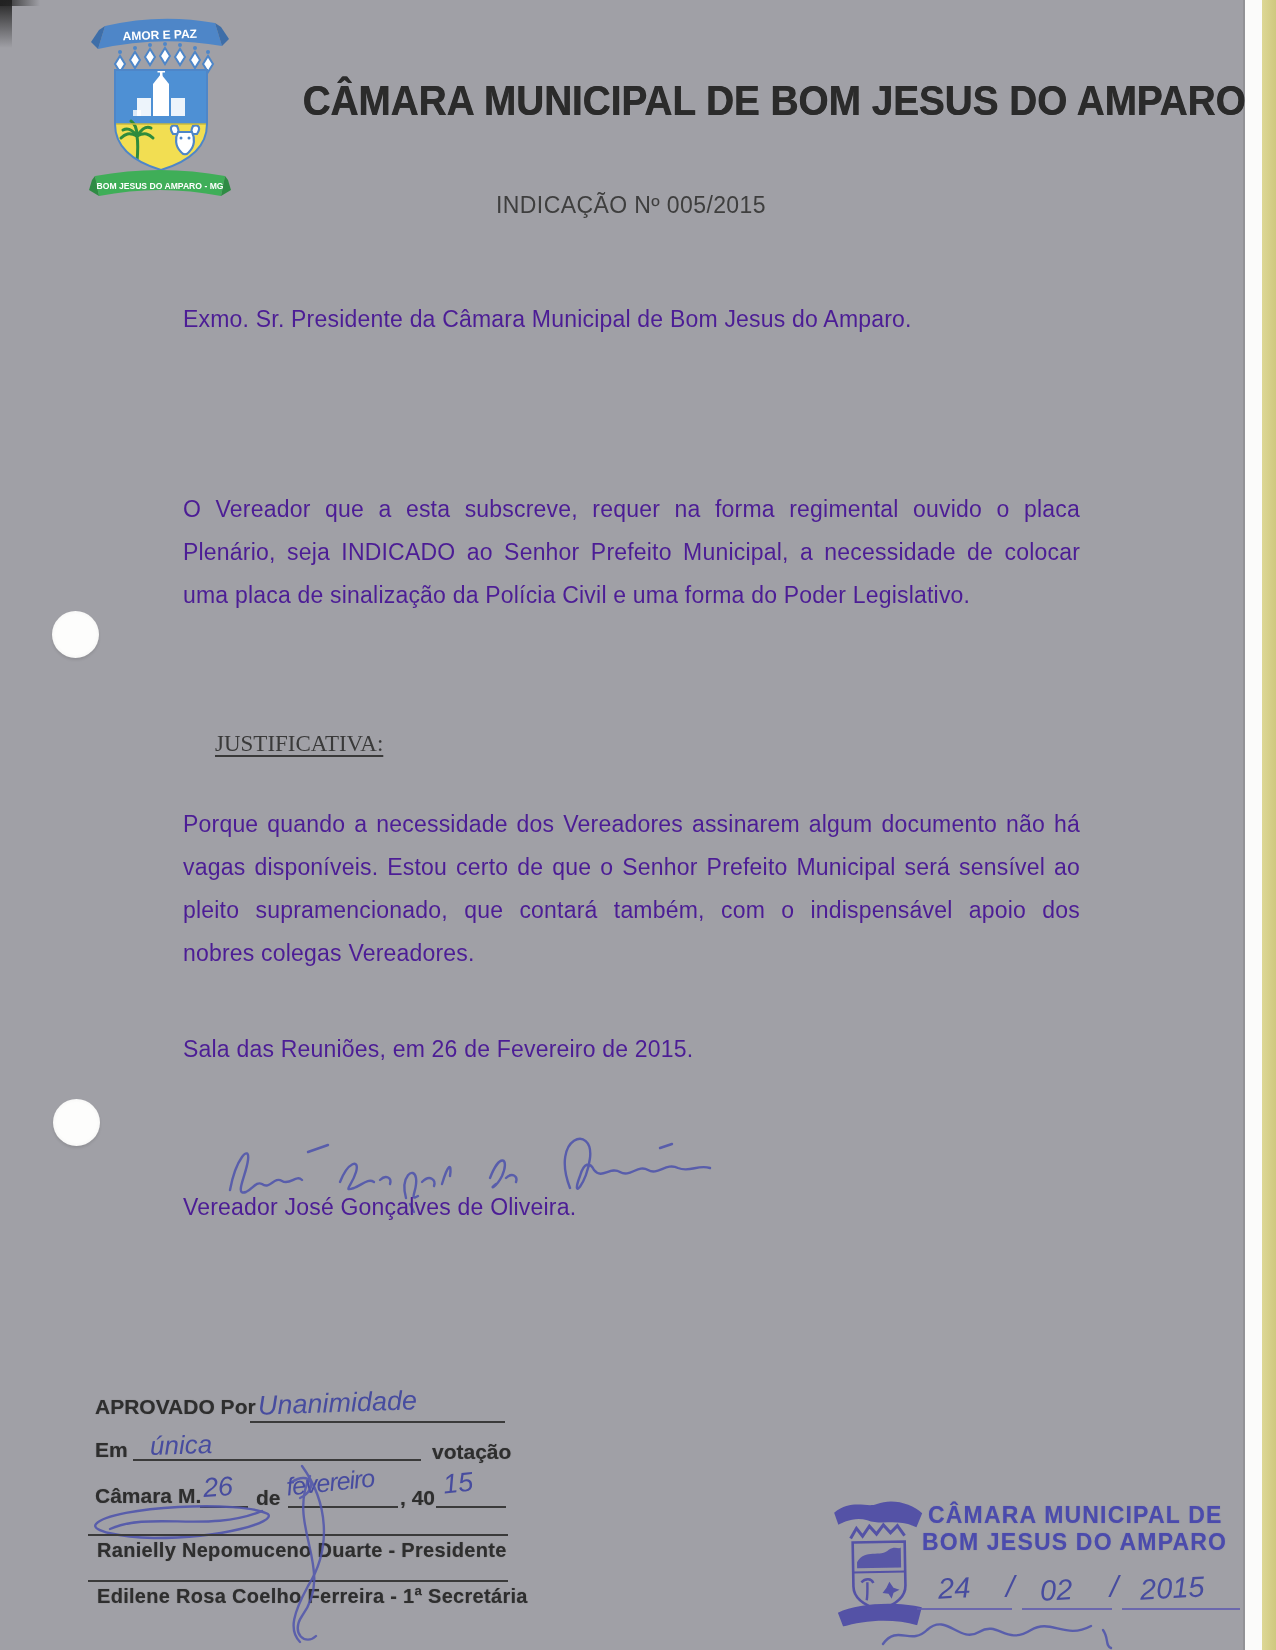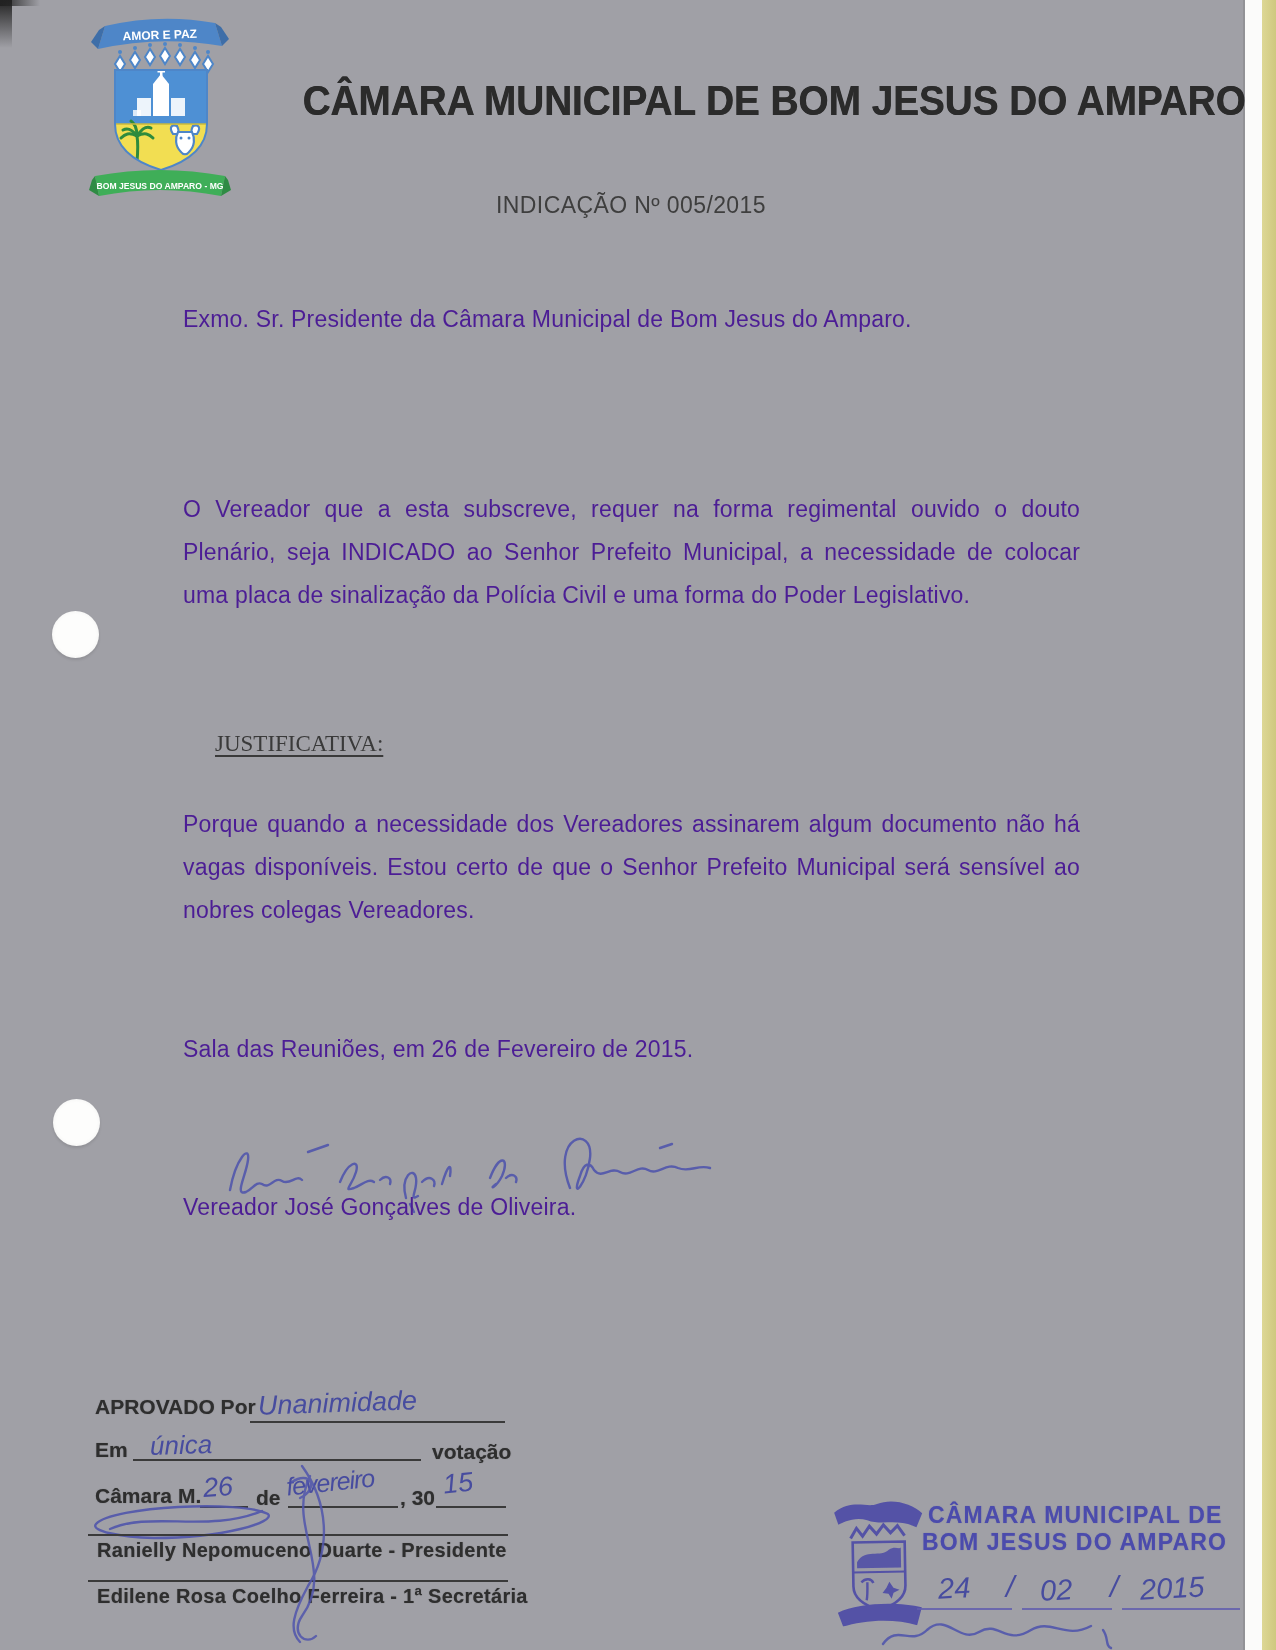--- a/index.html
+++ b/index.html
@@ -143,29 +143,30 @@
   </svg>
 
   <div class="abs org-title" style="left:250px; top:76px; width:900px;">
     <span>CÂMARA MUNICIPAL DE BOM JESUS DO AMPARO</span>
   </div>
   <div class="abs doc-number" style="left:131px; top:192px; width:1000px;">INDICAÇÃO Nº 005/2015</div>
 
   <div class="abs doc-text" style="left:183px; top:306px;">Exmo. Sr. Presidente da Câmara Municipal de Bom Jesus do Amparo.</div>
 
   <div class="para doc-text" style="left:183px; top:488px; width:897px;">
-      <div class="tline">O Vereador que a esta subscreve, requer na forma regimental ouvido o douto</div>
+      <div class="tline">O Vereador que a esta subscreve, requer na forma regimental ouvido o placa</div>
       <div class="tline">Plenário, seja INDICADO ao Senhor Prefeito Municipal, a necessidade de colocar</div>
       <div class="tline last">uma placa de sinalização da Polícia Civil e uma forma do Poder Legislativo.</div>
     </div>
 
   <div class="abs just-heading" style="left:215px; top:731px;font-family:Liberation Serif, serif;">JUSTIFICATIVA:</div>
   <div class="para doc-text" style="left:183px; top:803px; width:897px;">
       <div class="tline">Porque quando a necessidade dos Vereadores assinarem algum documento não há</div>
       <div class="tline">vagas disponíveis. Estou certo de que o Senhor Prefeito Municipal será sensível ao</div>
+      <div class="tline">pleito supramencionado, que contará também, com o indispensável apoio dos</div>
       <div class="tline last">nobres colegas Vereadores.</div>
     </div>
 
   <div class="abs doc-text" style="left:183px; top:1036px;">Sala das Reuniões, em 26 de Fevereiro de 2015.</div>
 
   <svg class="abs" style="left:190px; top:1118px" width="560" height="105" viewBox="0 0 560 105">
     <g class="ink" opacity="0.9">
       <path d="M40,72 C46,40 60,26 58,42 C56,58 44,78 56,74 C63,71 66,63 72,66 C80,72 84,58 92,63 C100,68 106,56 112,62"></path>
       <path d="M118,34 L138,27"></path>
       <path d="M150,64 C158,44 170,40 166,54 C162,68 152,74 164,70 C172,67 178,60 184,64"></path>
@@ -191,21 +192,21 @@
     <div class="rule" style="left:133px; top:1459px; width:288px;"></div>
     <div class="abs hand" style="left:150px; top:1430px; font-size:26px; transform:rotate(-2deg);">única</div>
     <div class="abs label" style="left:432px; top:1440px;">votação</div>
 
     <div class="abs label" style="left:95px; top:1484px;text-align:right;">Câmara M.</div>
     <div class="rule" style="left:200px; top:1506px; width:48px;"></div>
     <div class="abs hand" style="left:203px; top:1472px; font-size:27px; transform:rotate(-4deg);">26</div>
     <div class="abs label" style="left:256px; top:1486px;">de</div>
     <div class="rule" style="left:288px; top:1506px; width:110px;"></div>
     <div class="abs hand" style="left:286px; top:1468px; font-size:25px; transform:rotate(-6deg); letter-spacing:-1px;">fevereiro</div>
-    <div class="abs label" style="left:400px; top:1486px;">, 30</div>
+    <div class="abs label" style="left:400px; top:1486px;">, 40</div>
     <div class="rule" style="left:436px; top:1506px; width:70px;"></div>
     <div class="abs hand" style="left:443px; top:1468px; font-size:27px; transform:rotate(-6deg);">15</div>
 
     <svg class="abs" style="left:84px; top:1498px" width="200" height="44" viewBox="0 0 200 44">
       <g class="ink" stroke="#4a4aa0" stroke-width="2.2" opacity="0.9">
         <path d="M12,26 C28,8 158,2 184,16 C192,24 140,40 70,40 C36,39 6,33 12,26 Z"></path>
         <path d="M26,31 C66,13 126,35 178,13"></path>
       </g>
     </svg>
 

